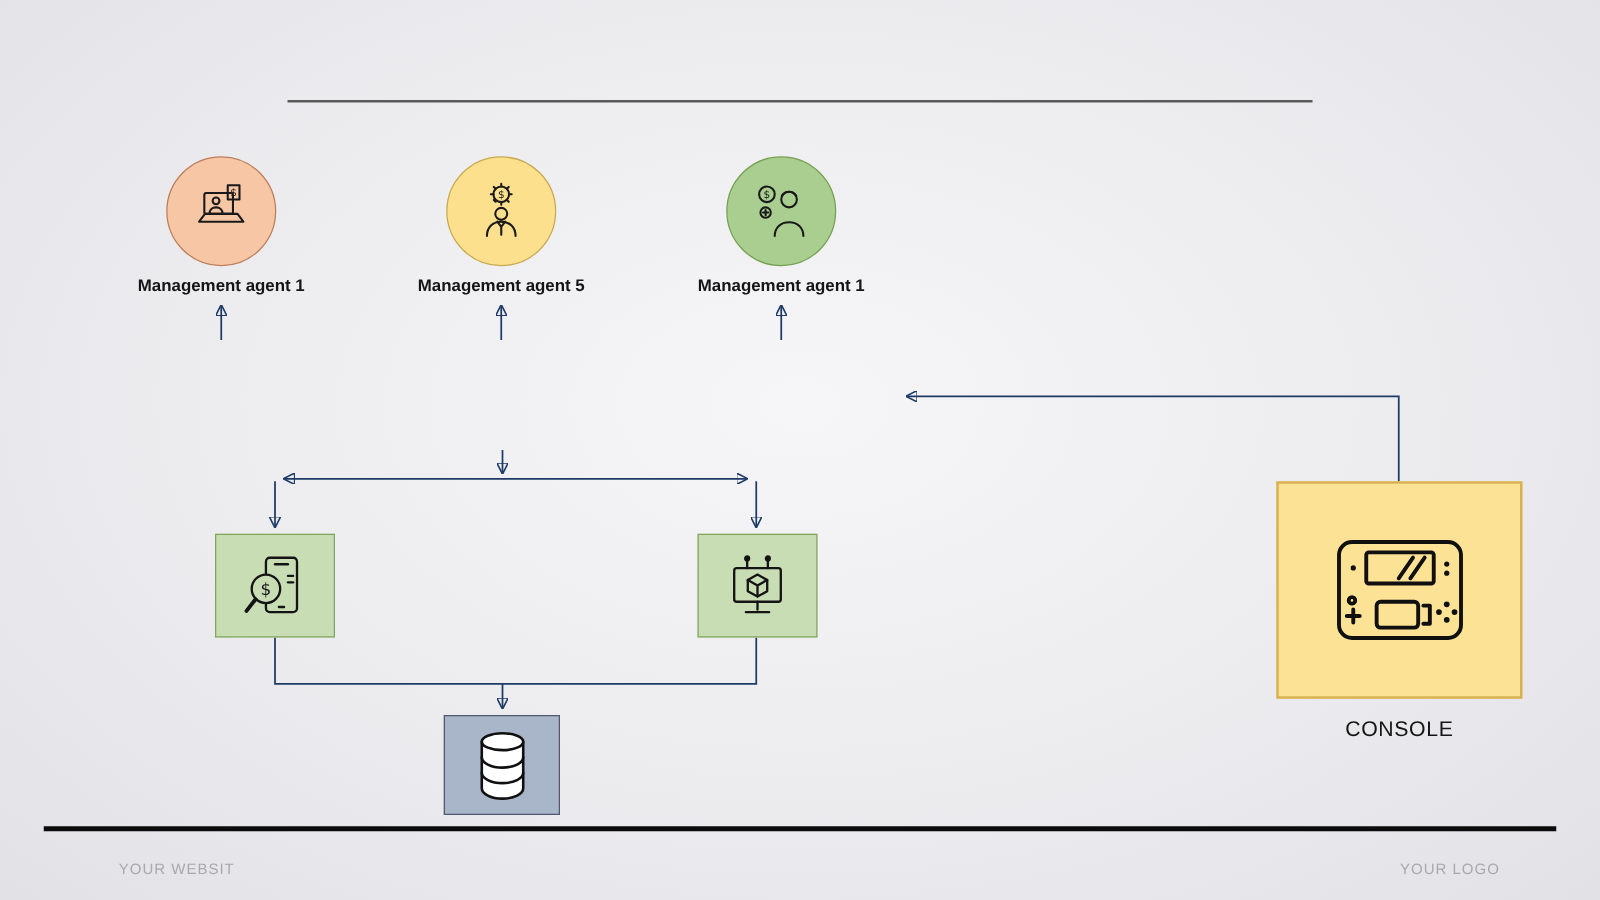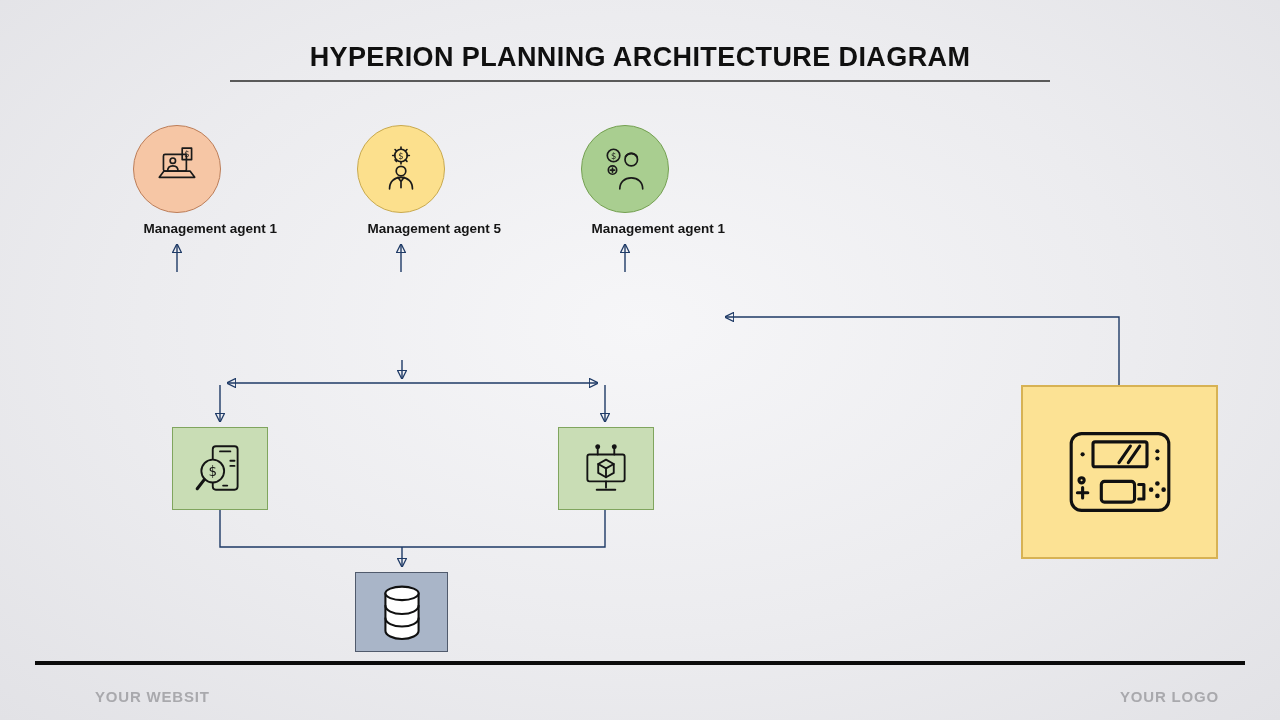--- a/index.html
+++ b/index.html
@@ -18,21 +18,21 @@
 
   .agent-circle{
     width:88px;height:88px;border-radius:50%;
     display:flex;align-items:center;justify-content:center;
     box-sizing:border-box;border:1.5px solid;
   }
   .agent-1{left:133px;top:125px;background:#f6c6a5;border-color:#bc7d58;}
   .agent-2{left:357px;top:125px;background:#fce08d;border-color:#c8a94e;}
   .agent-3{left:581px;top:125px;background:#a9ce90;border-color:#74a051;}
   .agent-label{
-    top:221px;width:200px;text-align:right;
+    top:221px;width:200px;text-align:center;
     font-size:13.5px;font-weight:700;color:#151515;
   }
   .agent-label-1{left:77px;}
   .agent-label-2{left:301px;}
   .agent-label-3{left:525px;}
 
   .load-balancer{
     left:90px;top:273px;width:624px;height:86px;border-radius:22px;
     background:#b9c9e9;border:1.5px solid #8796b2;box-sizing:border-box;
     display:flex;align-items:center;justify-content:center;
@@ -57,35 +57,34 @@
     background:#fce294;border:2px solid #d7b254;box-sizing:border-box;
     display:flex;align-items:center;justify-content:center;
   }
   .console-label{
     left:1021px;top:574px;width:197px;text-align:center;
     font-size:17px;font-weight:500;color:#141414;letter-spacing:.5px;
   }
 
   .footer-line{left:35px;top:661px;width:1210px;height:4px;background:#0b0b0b;}
   .footer-text{
-    top:688px;font-size:15px;font-weight:700;color:#a9a9ad;letter-spacing:.8px;
+    top:688px;font-size:12px;font-weight:400;color:#a9a9ad;letter-spacing:.8px;
   }
   .footer-website{left:95px;}
   .footer-logo{left:1120px;}
 
   .connectors{position:absolute;left:0;top:0;pointer-events:none;}
   .connectors path{stroke:#1e3a66;stroke-width:1.4;fill:none;}
   .icon-svg{display:block;}
 </style>
 </head>
 <body>
 
 <div class="stage">
 
-  <div class="abs page-title">HYPERION PLANNING ARCHITECTURE DIAGRAM</div>
   <div class="abs title-underline"></div>
 
   <svg class="connectors" width="1280" height="720" viewBox="0 0 1280 720">
     <defs>
       <marker id="arr" viewBox="0 0 10 10" refX="8.5" refY="5" markerWidth="6.5" markerHeight="6.5" orient="auto-start-reverse">
         <path d="M0 0 L10 5 L0 10 z" fill="#1e3a66" stroke="none"></path>
       </marker>
     </defs>
     <path d="M177 272 V245" marker-end="url(#arr)"></path>
     <path d="M401 272 V245" marker-end="url(#arr)"></path>
@@ -197,18 +196,19 @@
         <path d="M11 64 h10 M16 59 v10"></path>
         <rect x="34" y="53" width="32" height="20" rx="3"></rect>
         <path d="M70 56 h5 v14 h-5"></path>
         <circle cx="88" cy="55" r="2.2" fill="#101010" stroke="none"></circle>
         <circle cx="82" cy="61" r="2.2" fill="#101010" stroke="none"></circle>
         <circle cx="94" cy="61" r="2.2" fill="#101010" stroke="none"></circle>
         <circle cx="88" cy="67" r="2.2" fill="#101010" stroke="none"></circle>
       </svg>
     </span>
   </div>
+  <div class="abs console-label">CONSOLE</div>
 
   <div class="abs footer-line"></div>
   <div class="abs footer-text footer-website">YOUR WEBSIT</div>
   <div class="abs footer-text footer-logo">YOUR LOGO</div>
 
 </div>
 
 </body></html>

